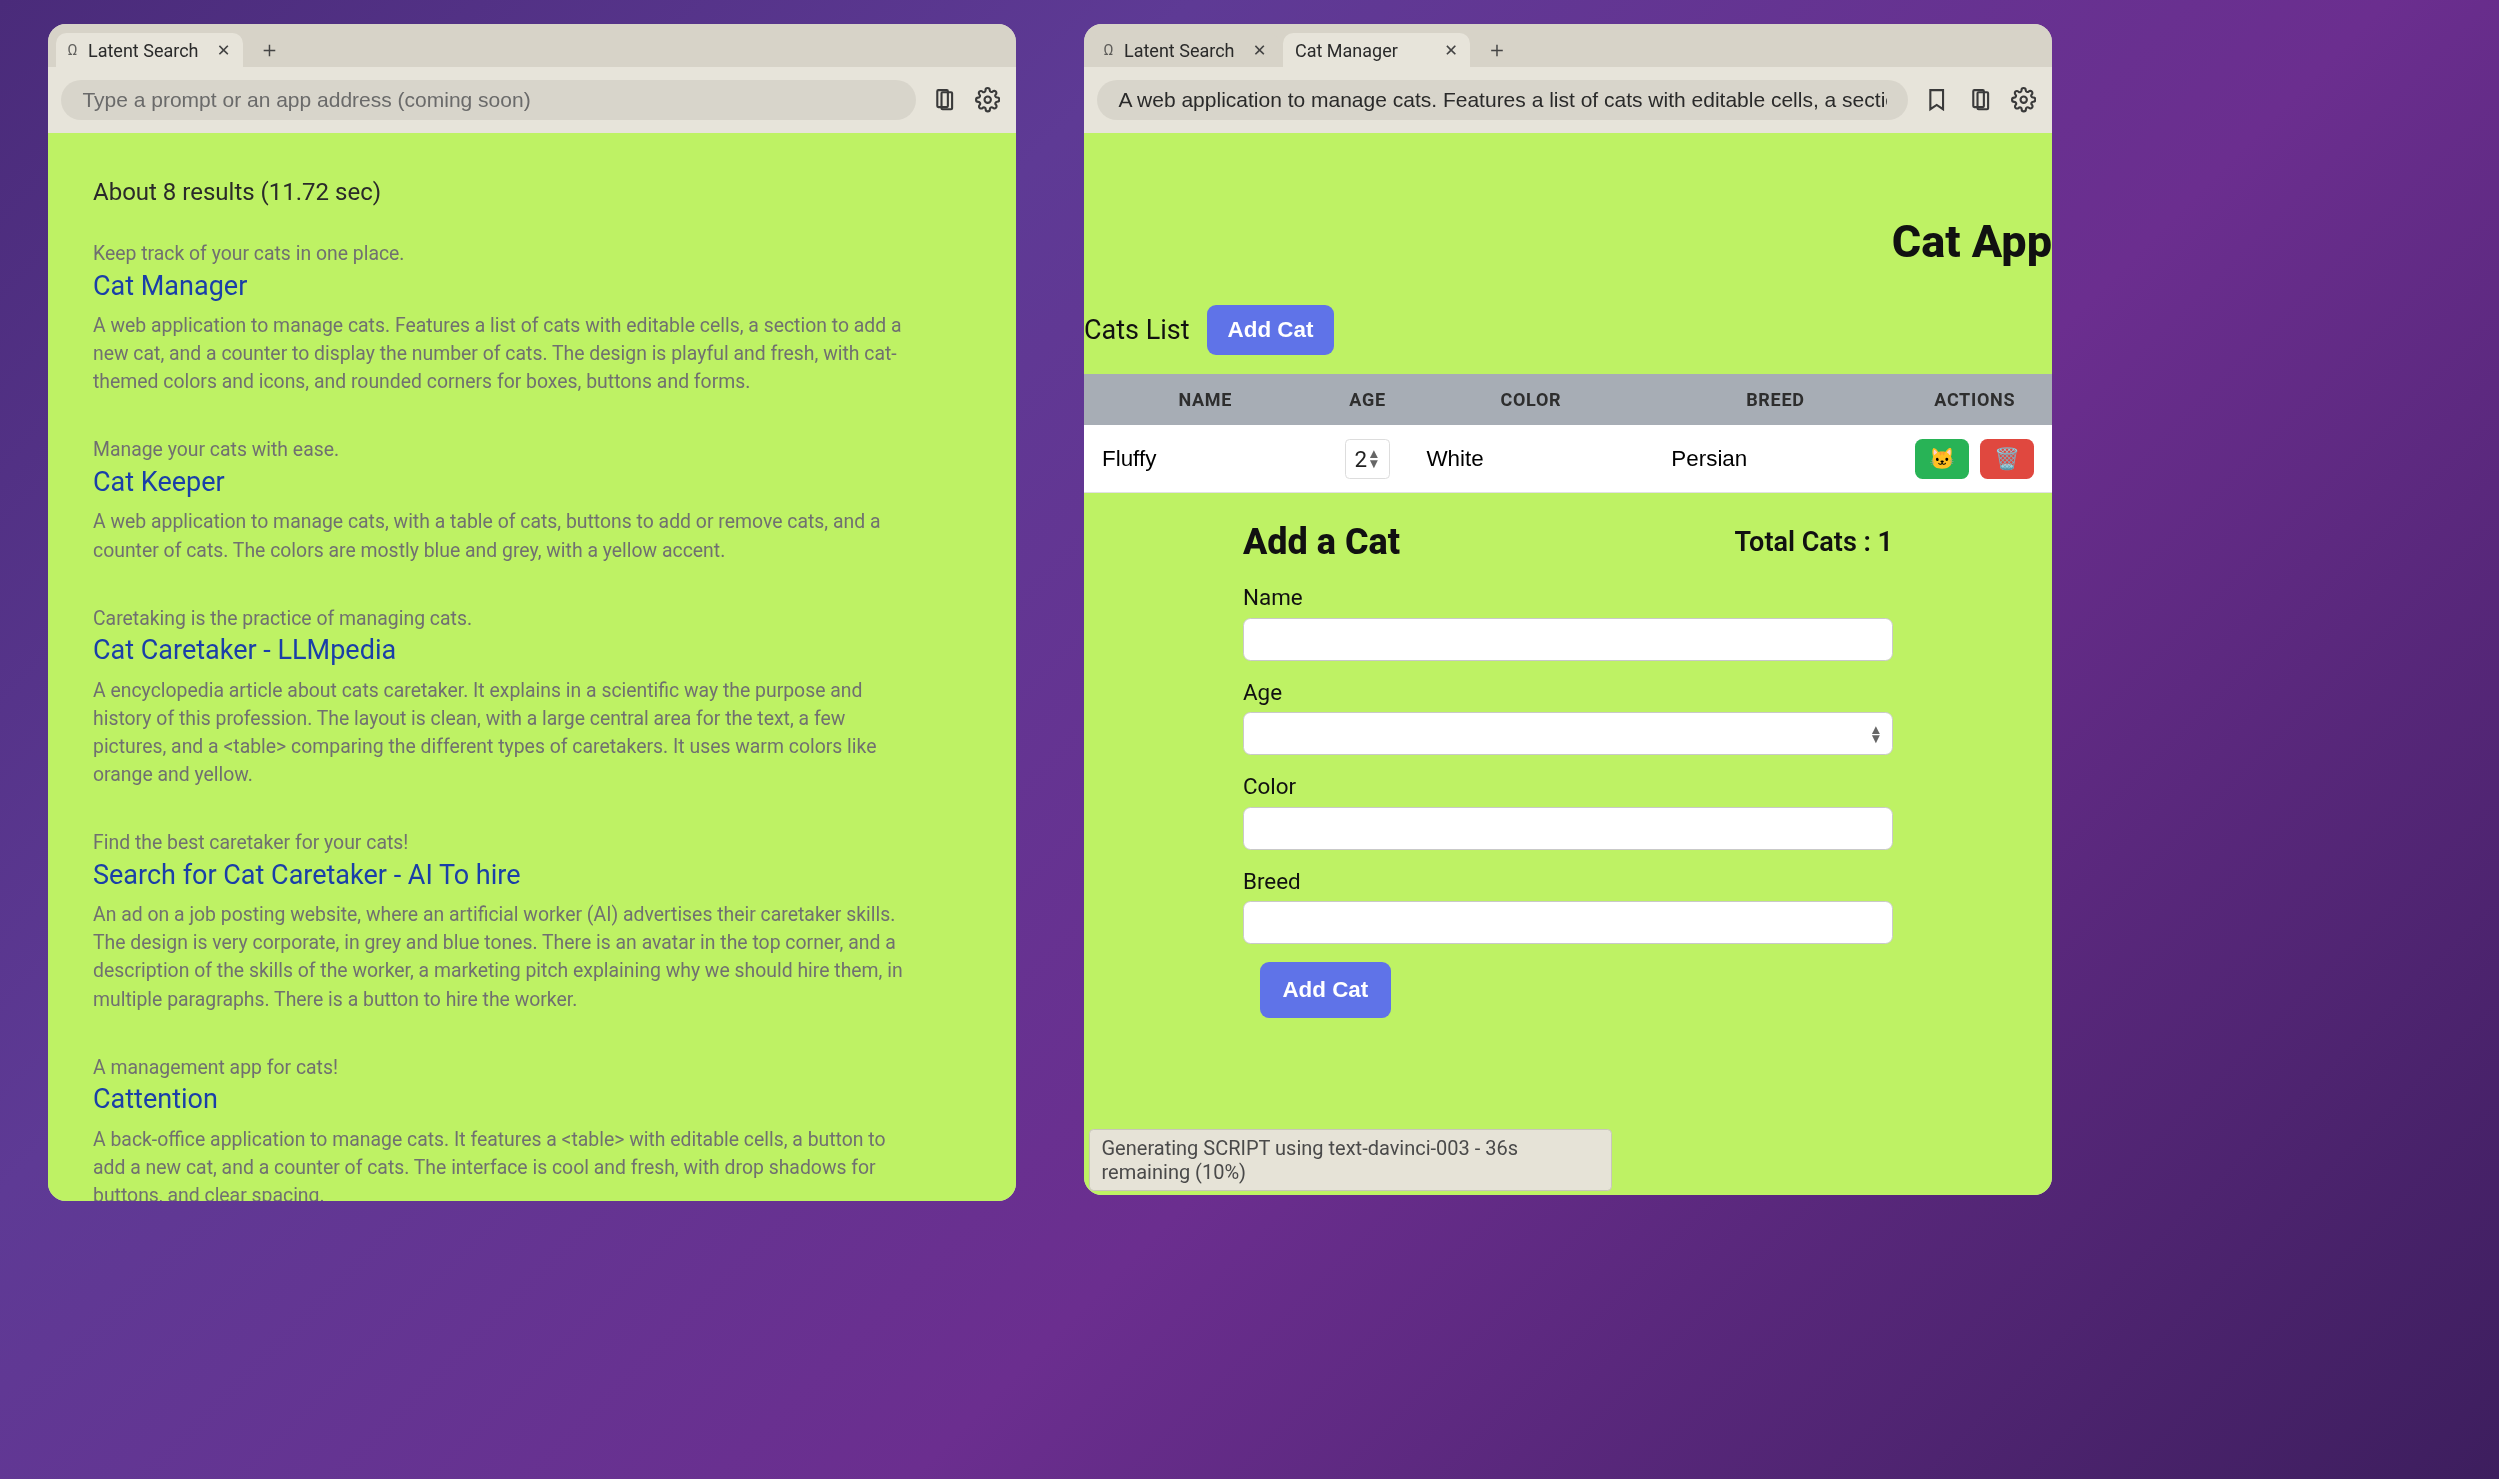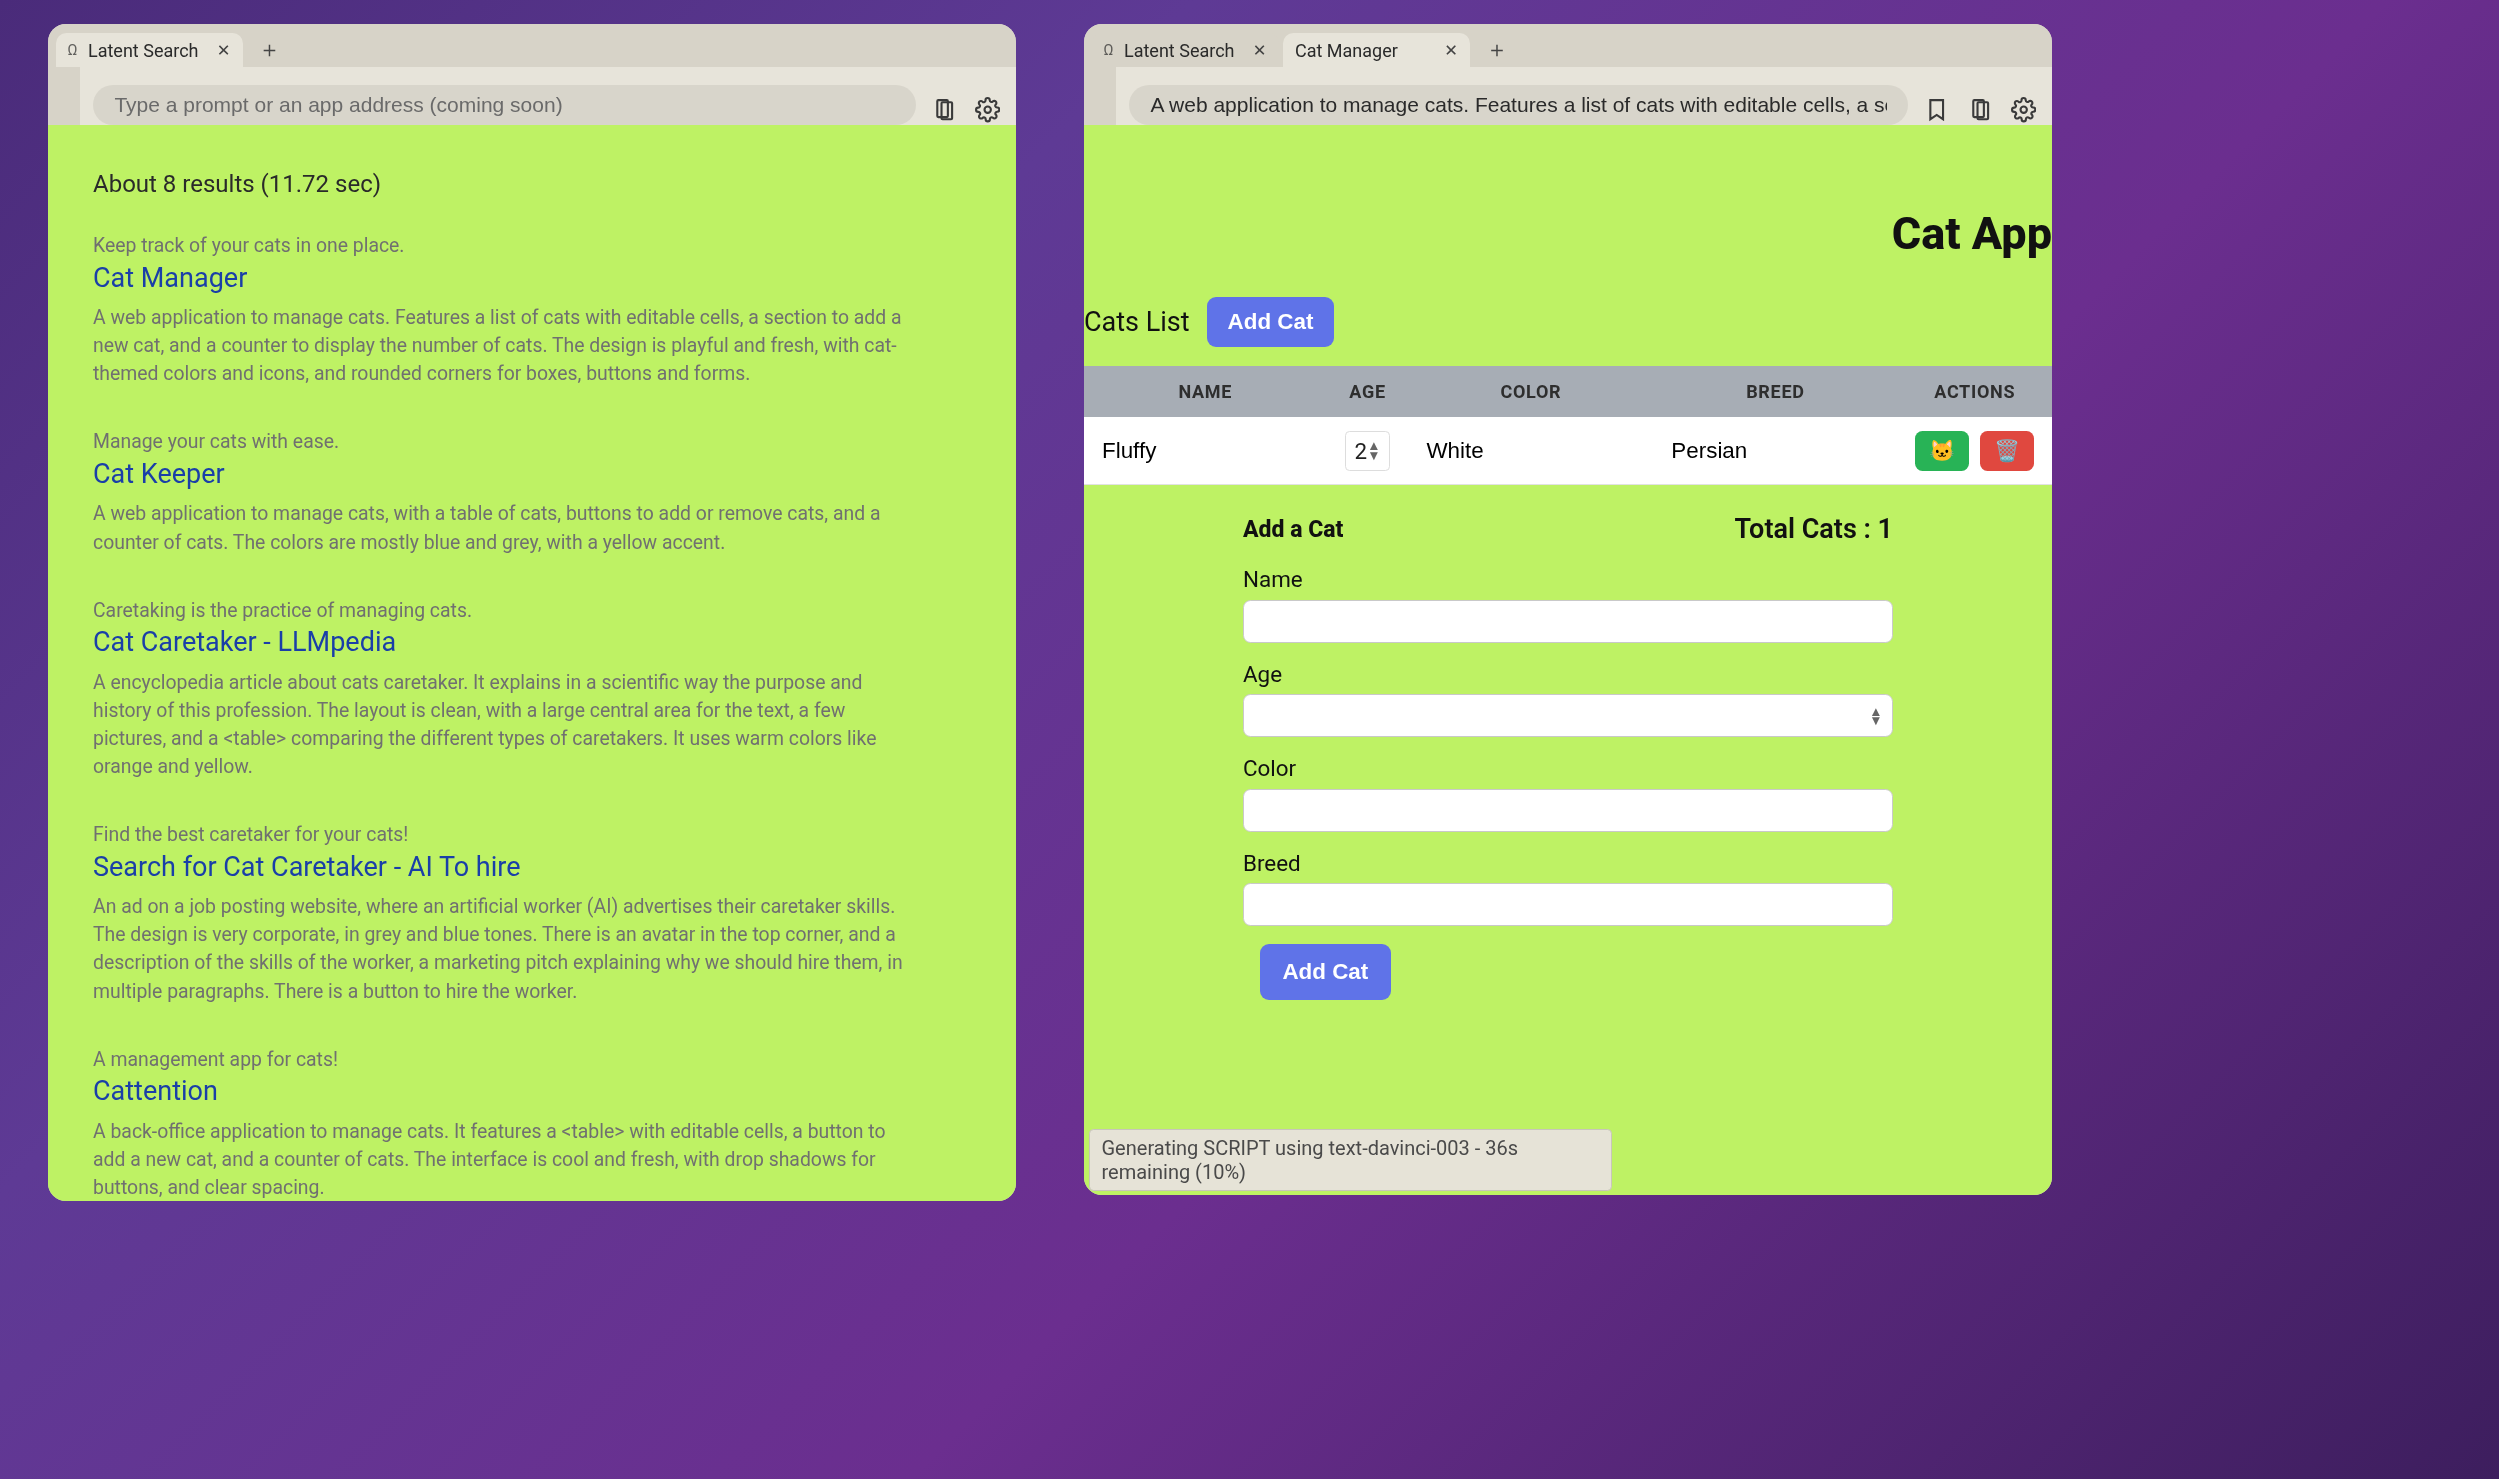--- a/index.html
+++ b/index.html
@@ -69,26 +69,25 @@
       display: flex; align-items: center; justify-content: center;
       font-size: 22.4px; color: #444;
       margin-bottom: 2.2px;
       cursor: pointer;
       margin-left: 7.5px;
     }
 
     
     .addrrow {
       background: #e7e4da;
-      height: 58px;
-      display: flex;
-      align-items: flex-end;
+      height: 66px;
+      display: flex;
+      align-items: center;
       padding: 0 13.4px;
       gap: 13.4px;
-      margin-left: 32px;
     }
     .addrinput {
       flex: 1;
       height: 40px;
       background: #d8d5cb;
       border: none;
       border-radius: 22.4px;
       padding: 0 21px;
       font-size: 21px;
       color: #3a3a3a;
@@ -245,21 +244,21 @@
       width: 650px;
       margin: 28px auto 0 auto;
     }
     .form-header-row {
       display: flex;
       justify-content: space-between;
       align-items: center;
       margin-bottom: 21px;
     }
     .form-header-row h2 {
-      font-size: 23px;
+      font-size: 36px;
       font-weight: 800;
       color: #111;
     }
     .total-cats {
       font-size: 27px;
       font-weight: 600;
       color: #111;
     }
     .form-field { margin-bottom: 18px; }
     .form-field label {

